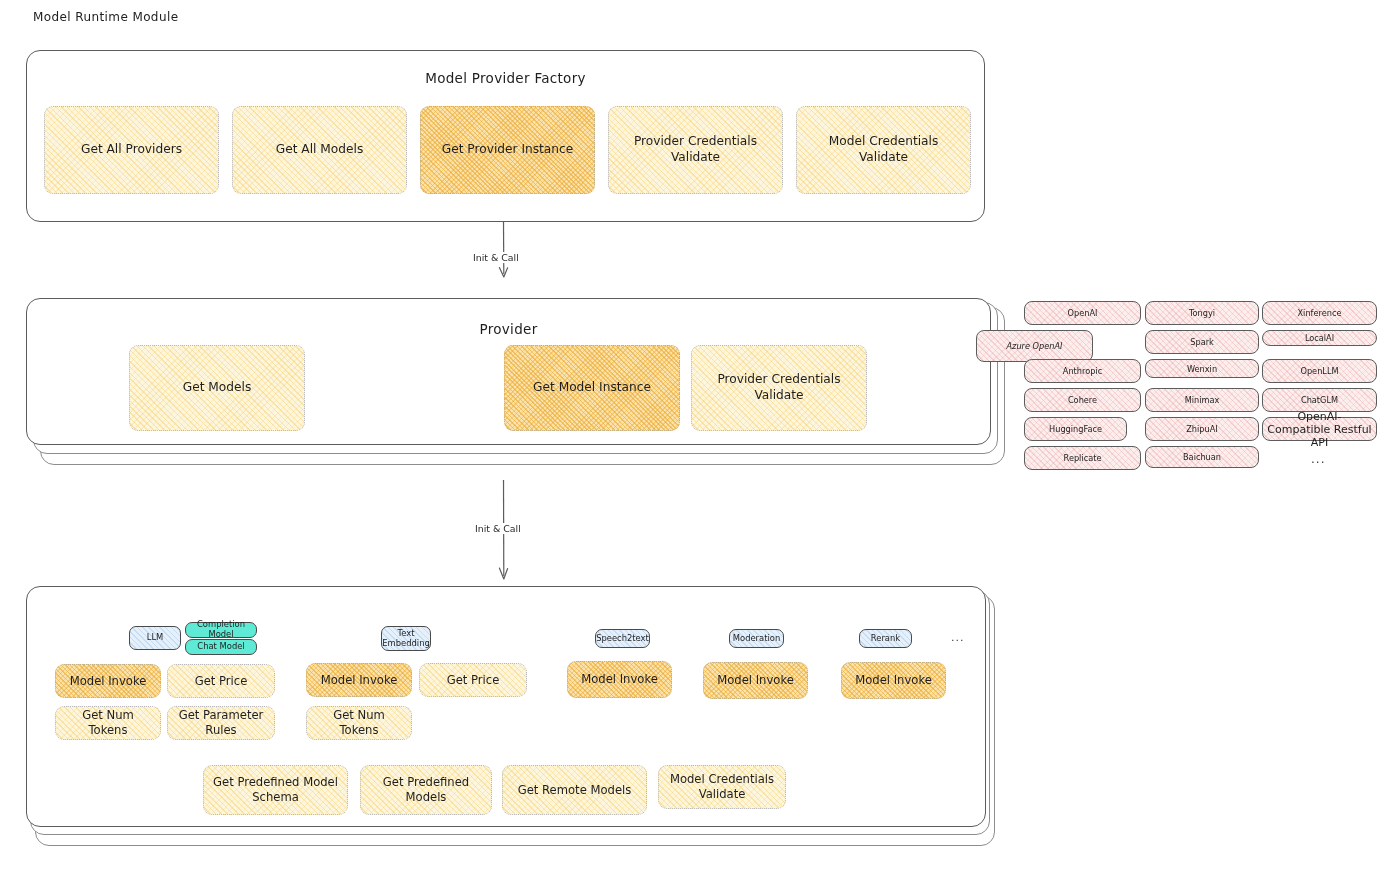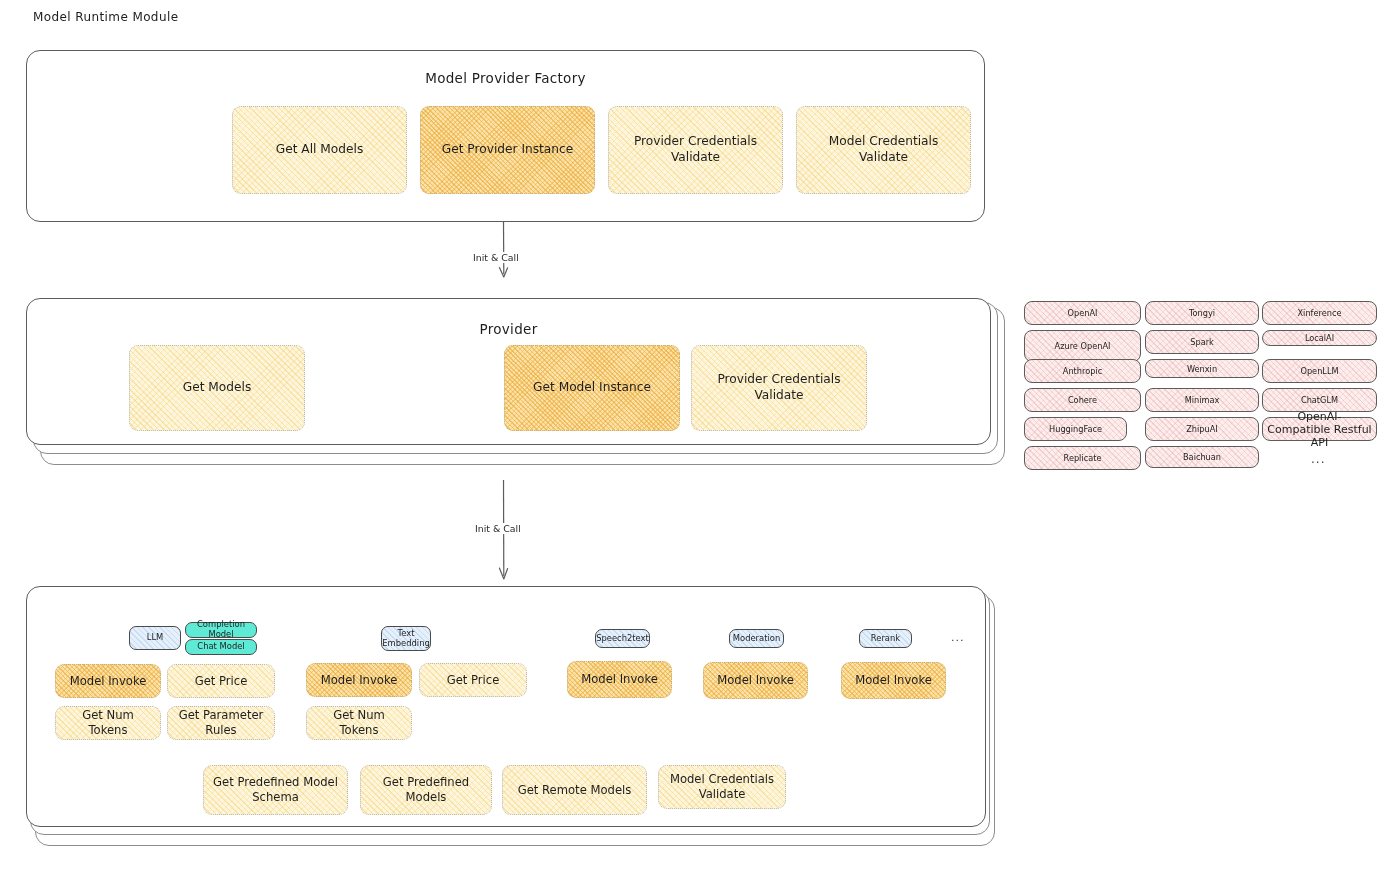--- a/index.html
+++ b/index.html
@@ -162,20 +162,21 @@
 </head>
 <body>
 
 <div id="canvas">
 
   <div id="page-title">Model Runtime Module</div>
 
   <div class="sketch-box front" style="left:26px; top:50px; width:959px; height:172px;"></div>
   <div class="container-title" style="top:70px; left:26px; width:959px; z-index:4;">Model Provider Factory</div>
 
+  <div class="fn" style="left:44px; top:106px; width:175px; height:88px;">Get All Providers</div>
   <div class="fn" style="left:232px; top:106px; width:175px; height:88px;">Get All Models</div>
   <div class="fn hl" style="left:420px; top:106px; width:175px; height:88px;">Get Provider Instance</div>
   <div class="fn" style="left:608px; top:106px; width:175px; height:88px;">Provider Credentials Validate</div>
   <div class="fn" style="left:796px; top:106px; width:175px; height:88px;">Model Credentials Validate</div>
 
   <svg class="arrow" style="left:494px; top:222px;" width="20" height="62" viewBox="0 0 20 62">
     <path d="M9.5 0 L9.8 52" stroke="#5c5c5c" stroke-width="1.2" fill="none"></path>
     <path d="M5.4 45.5 L9.8 55 L13.6 45.8" stroke="#5c5c5c" stroke-width="1.2" fill="none" stroke-linecap="round" stroke-linejoin="round"></path>
   </svg>
   <div class="arrow-label" style="left:470px; top:252px;">Init &amp; Call</div>
@@ -183,21 +184,21 @@
   <div class="stack-layer" style="left:40px; top:307px; width:965px; height:158px;"></div>
   <div class="stack-layer" style="left:33px; top:302px; width:965px; height:152px;"></div>
   <div class="sketch-box front" style="left:26px; top:298px; width:965px; height:147px;"></div>
   <div class="container-title" style="top:321px; left:26px; width:965px; z-index:4;">Provider</div>
 
   <div class="fn" style="left:129px; top:345px; width:176px; height:86px;">Get Models</div>
   <div class="fn hl" style="left:504px; top:345px; width:176px; height:86px;">Get Model Instance</div>
   <div class="fn" style="left:691px; top:345px; width:176px; height:86px;">Provider Credentials Validate</div>
 
   <div class="chip" style="left:1024px; top:301px; width:117px; height:24px;">OpenAI</div>
-  <div class="chip" style="left:1024px; top:330px; width:117px; height:32px;">Azure OpenAI</div>
+  <div class="chip" style="left:976px; top:330px; width:117px; height:32px;font-style:italic;">Azure OpenAI</div>
   <div class="chip" style="left:1024px; top:359px; width:117px; height:24px;">Anthropic</div>
   <div class="chip" style="left:1024px; top:388px; width:117px; height:24px;">Cohere</div>
   <div class="chip" style="left:1024px; top:417px; width:103px; height:24px;">HuggingFace</div>
   <div class="chip" style="left:1024px; top:446px; width:117px; height:24px;">Replicate</div>
 
   <div class="chip" style="left:1145px; top:301px; width:114px; height:24px;">Tongyi</div>
   <div class="chip" style="left:1145px; top:330px; width:114px; height:24px;">Spark</div>
   <div class="chip" style="left:1145px; top:359px; width:114px; height:19px;">Wenxin</div>
   <div class="chip" style="left:1145px; top:388px; width:114px; height:24px;">Minimax</div>
   <div class="chip" style="left:1145px; top:417px; width:114px; height:24px;">ZhipuAI</div>

